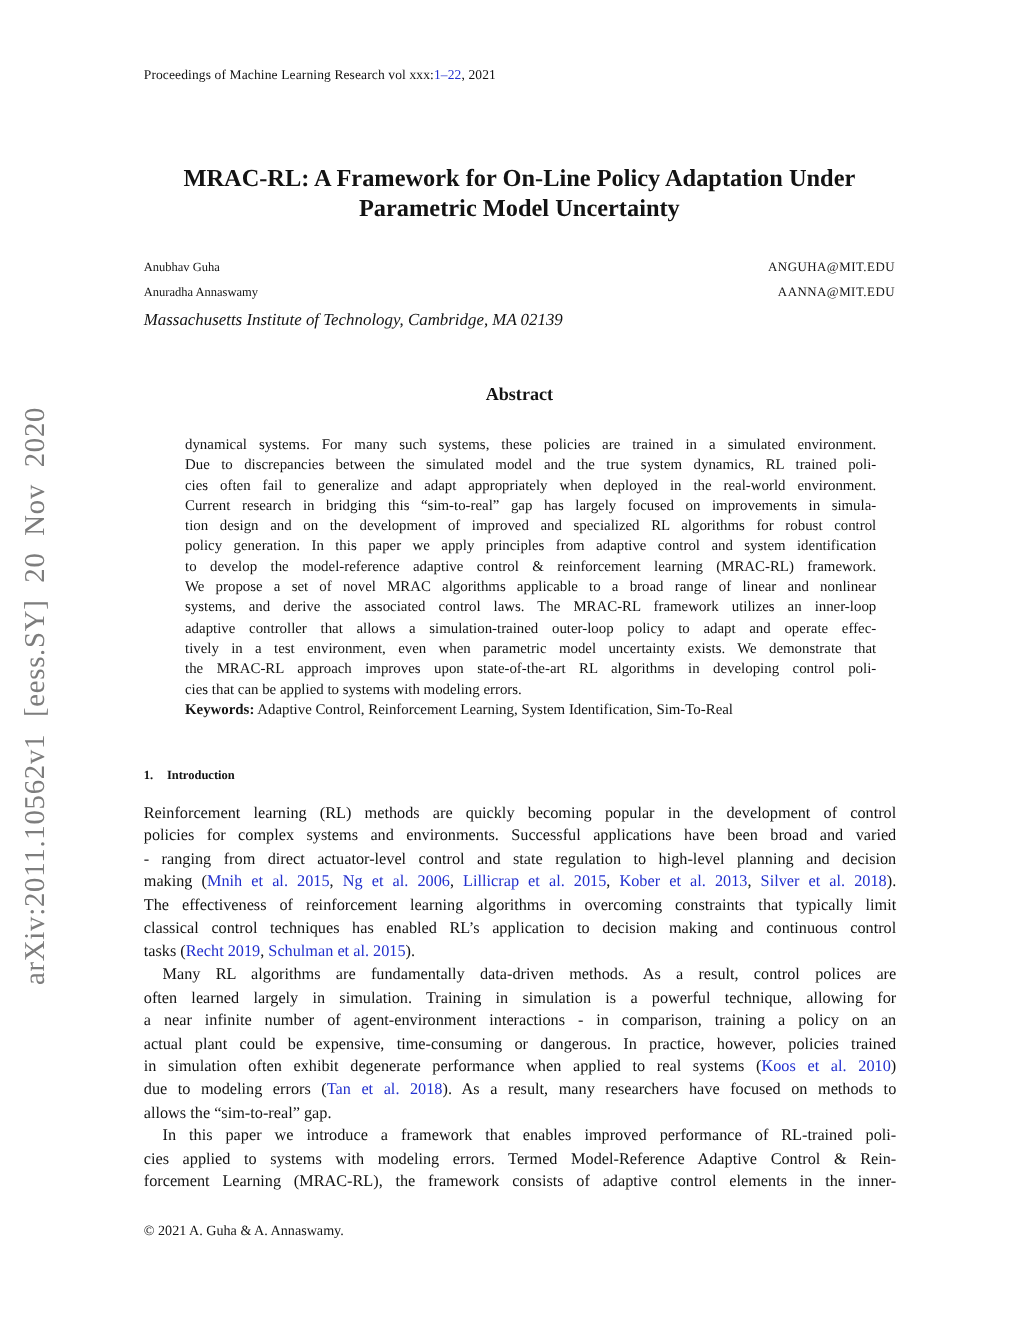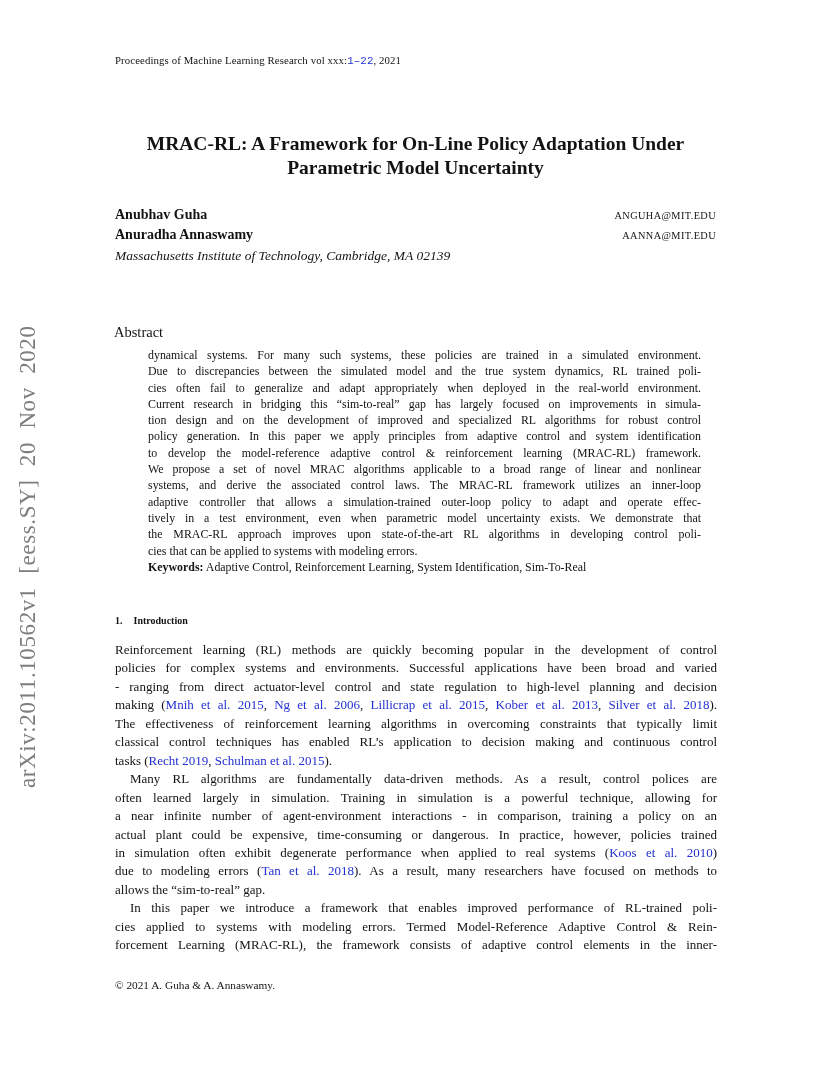--- a/index.html
+++ b/index.html
@@ -5,39 +5,39 @@
   html,body{margin:0;padding:0;background:#ffffff;}
   .page{
     position:relative;
     width:828px;height:1072px;
     background:#ffffff;
     color:#131313;
     font-family:"Liberation Serif", serif;
     overflow:hidden;
   }
   .header{position:absolute;left:115px;top:54px;font-size:10.8px;letter-spacing:0.1px;}
-  .link{color:#2230cf;text-decoration:none;cursor:pointer;font-family:Liberation Mono, monospace;}
+  .link{color:#2230cf;text-decoration:none;cursor:pointer;}
   .watermark{
     position:absolute;left:15px;top:788px;
     transform:rotate(-90deg);transform-origin:0 0;
     white-space:nowrap;
     font-size:23px;color:#7d7d7d;
     letter-spacing:0.6px;word-spacing:7px;
   }
   .title{
     position:absolute;left:114px;top:132px;width:603px;margin:0;
     text-align:center;font-size:19.5px;line-height:24px;font-weight:bold;
   }
   .tline{display:block;}
   .authors{position:absolute;left:115px;top:205px;width:601px;}
   .author-row{display:flex;justify-content:space-between;align-items:baseline;height:20px;line-height:20px;}
-  .author-name{font-weight:bold;font-size:14px;}
+  .author-name{font-weight:normal;font-size:10px;}
   .author-email{font-size:10.3px;letter-spacing:0.4px;color:#131313;text-decoration:none;cursor:pointer;}
   .affiliation{font-style:italic;font-size:13.5px;margin-top:2px;line-height:18px;}
-  .abstract-heading{position:absolute;left:114px;top:324px;width:603px;text-align:left;font-weight:normal;font-size:14.5px;}
+  .abstract-heading{position:absolute;left:114px;top:308px;width:603px;text-align:center;font-weight:bold;font-size:14.5px;}
   .abstract-body{position:absolute;left:148px;top:347px;width:553px;font-size:11.9px;line-height:16.3px;}
   .section-heading{position:absolute;left:115px;top:615px;font-size:10px;font-weight:bold;}
   .sec-num{margin-right:11px;}
   .body-text{position:absolute;left:115px;top:641px;width:602px;font-size:13px;line-height:18.45px;}
   .line{text-align:justify;text-align-last:justify;}
   .line.flush{text-align-last:auto;}
   .line.indent{padding-left:15px;}
   .cite{color:#2230cf;cursor:pointer;}
   .kw{font-weight:bold;}
   .footer{position:absolute;left:115px;top:979px;font-size:11.3px;}

